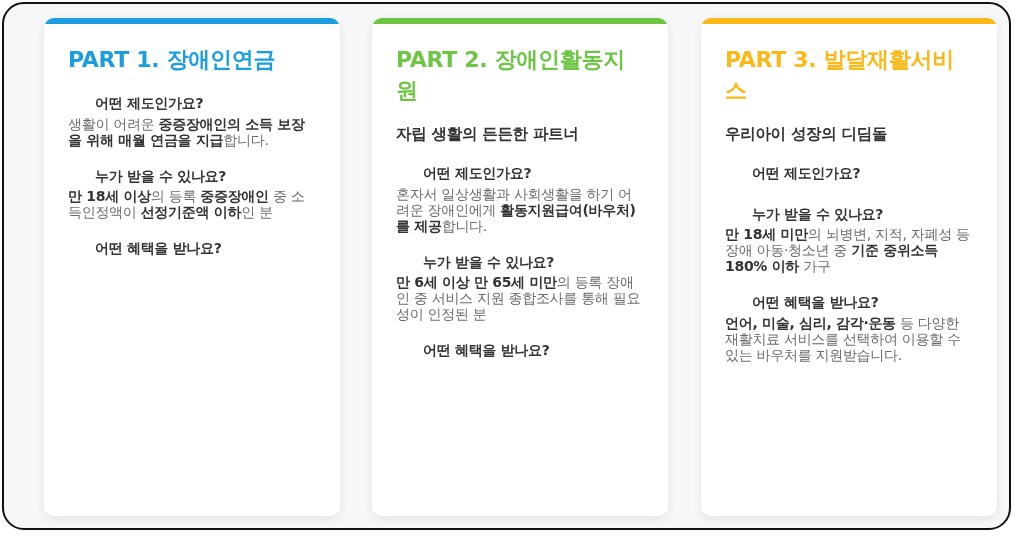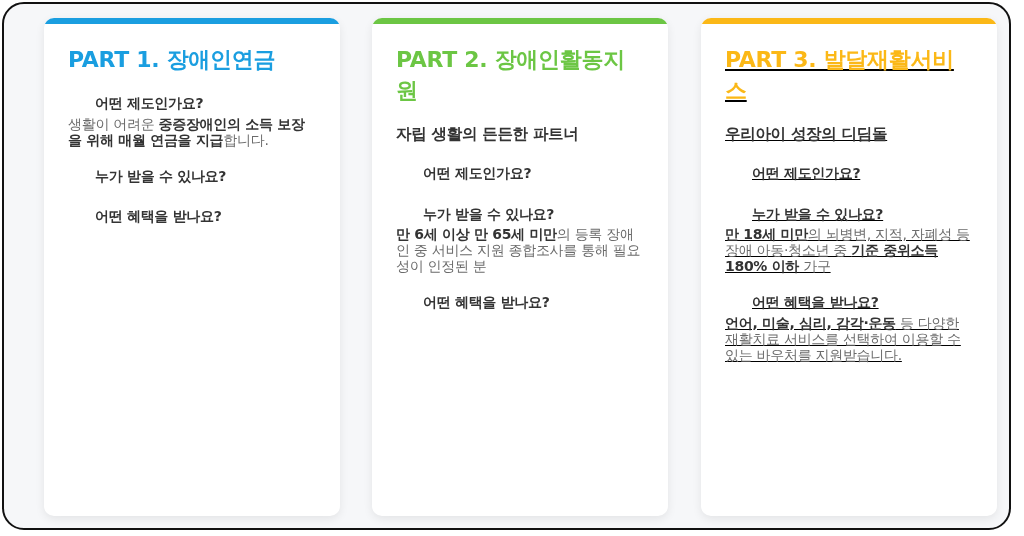--- a/index.html
+++ b/index.html
@@ -18,21 +18,21 @@
     box-shadow: 0 3px 10px rgba(0,0,0,0.08);
     box-sizing: border-box; padding: 26px 24px 0 24px;
     overflow: hidden;
   }
   .card::before {
     content: ""; position: absolute; left: 0; right: 0; top: 0; height: 6px;
     background: var(--accent); border-radius: 10px 10px 0 0;
   }
   .c1 { left: 40px; --accent: #1a9ee0; }
   .c2 { left: 368px; --accent: #6cc644; }
-  .c3 { left: 697px; text-decoration: underline; --accent: #fbb817; }
+  .c3 { left: 697px; --accent: #fbb817; }
   .title {
     margin: 0; font-size: 22px; font-weight: bold; line-height: 31px;
     color: var(--accent); letter-spacing: -0.3px;
   }
   .subtitle {
     margin: 17px 0 0 0; font-size: 15.5px; font-weight: bold; color: #333;
     line-height: 22px; letter-spacing: -0.3px;
   }
   .section { margin-top: 17px; }
   .q {
@@ -51,31 +51,33 @@
 <div class="frame">
 
   <div class="card c1">
     <h2 class="title">PART 1. 장애인연금</h2>
     <div class="section">
       <div class="q">어떤 제도인가요?</div>
       <div class="a"><span>생활이 어려운 </span><b>중증장애인의 소득 보장을 위해 매월 연금을 지급</b><span>합니다.</span></div>
     </div>
     <div class="section">
       <div class="q">누가 받을 수 있나요?</div>
+      <div class="a"><b>만 18세 이상</b><span>의 등록 </span><b>중증장애인</b><span> 중 소득인정액이 </span><b>선정기준액 이하</b><span>인 분</span></div>
     </div>
     <div class="section">
       <div class="q">어떤 혜택을 받나요?</div>
     </div>
   </div>
 
   <div class="card c2">
     <h2 class="title">PART 2. 장애인활동지원</h2>
     <div class="subtitle">자립 생활의 든든한 파트너</div>
     <div class="section">
       <div class="q">어떤 제도인가요?</div>
+      <div class="a"><span>혼자서 일상생활과 사회생활을 하기 어려운 장애인에게 </span><b>활동지원급여(바우처)를 제공</b><span>합니다.</span></div>
     </div>
     <div class="section">
       <div class="q">누가 받을 수 있나요?</div>
       <div class="a"><b>만 6세 이상 만 65세 미만</b><span>의 등록 장애인 중 서비스 지원 종합조사를 통해 필요성이 인정된 분</span></div>
     </div>
     <div class="section">
       <div class="q">어떤 혜택을 받나요?</div>
     </div>
   </div>
 

